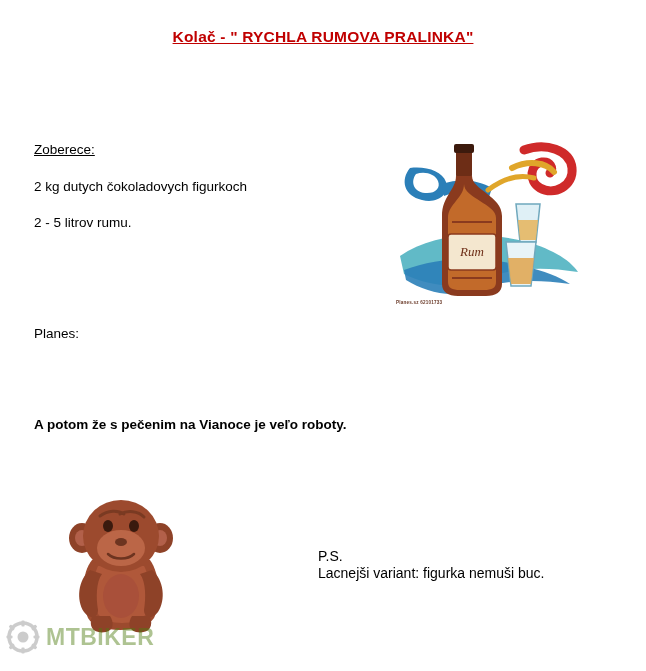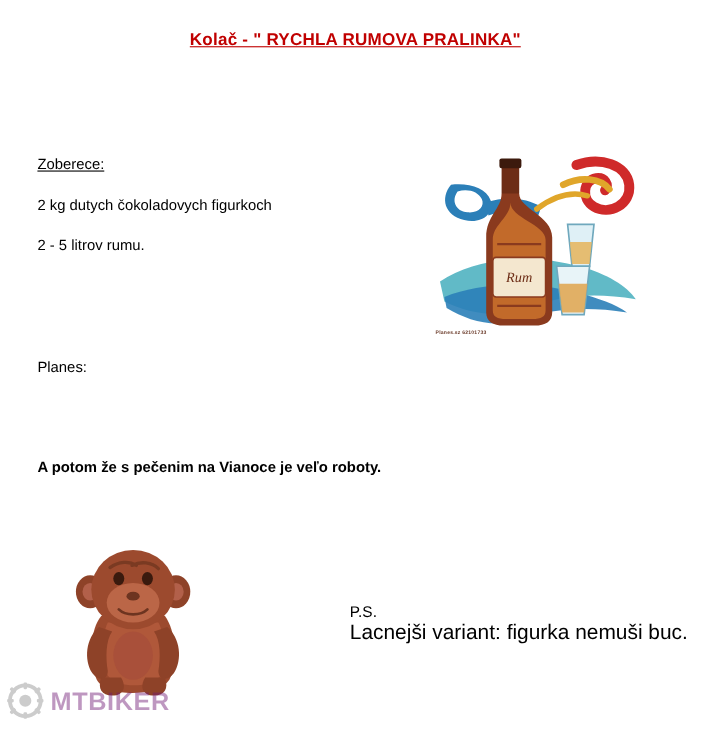--- a/index.html
+++ b/index.html
@@ -88,21 +88,21 @@
     position: absolute;
     left: 318px;
     top: 528px;
     font-size: 14px;
     margin-top: 20px;
   }
   .ps-text {
     position: absolute;
     left: 318px;
     top: 565px;
-    font-size: 19px;
+    font-size: 14px;
   }
 
   
   .clipart {
     position: absolute;
     left: 392px;
     top: 138px;
     width: 190px;
     height: 175px;
   }
@@ -135,21 +135,21 @@
     top: 620px;
     display: flex;
     align-items: center;
     gap: 6px;
     opacity: 0.45;
   }
   .wm-gear { width: 34px; height: 34px; }
   .wm-text {
     font-size: 23px;
     font-weight: bold;
-    color: #701a75;
+    color: #4d7c0f;
     letter-spacing: 0.5px;
   }
 </style>
 </head>
 <body>
 
 <div class="page">
 
   <div class="title">Kolač - " RYCHLA RUMOVA PRALINKA"</div>
 

